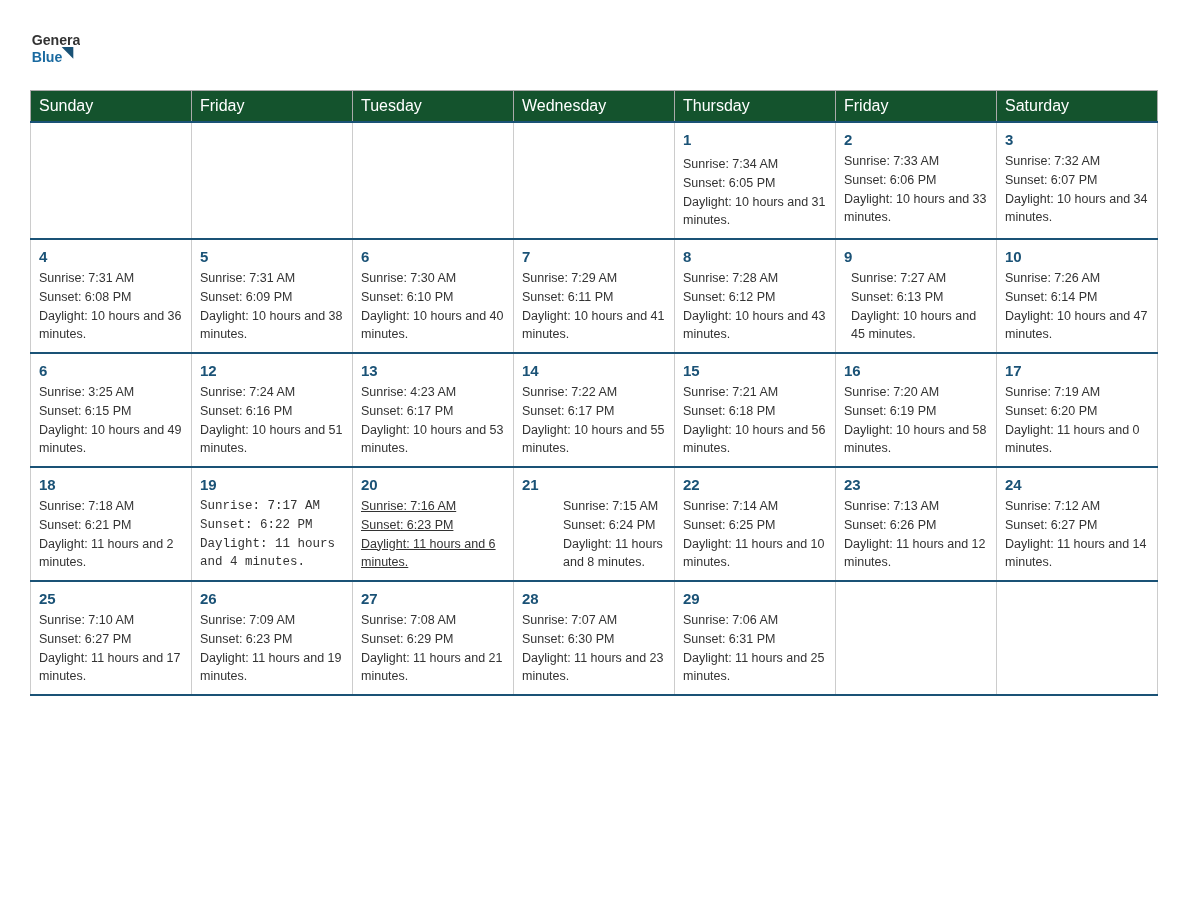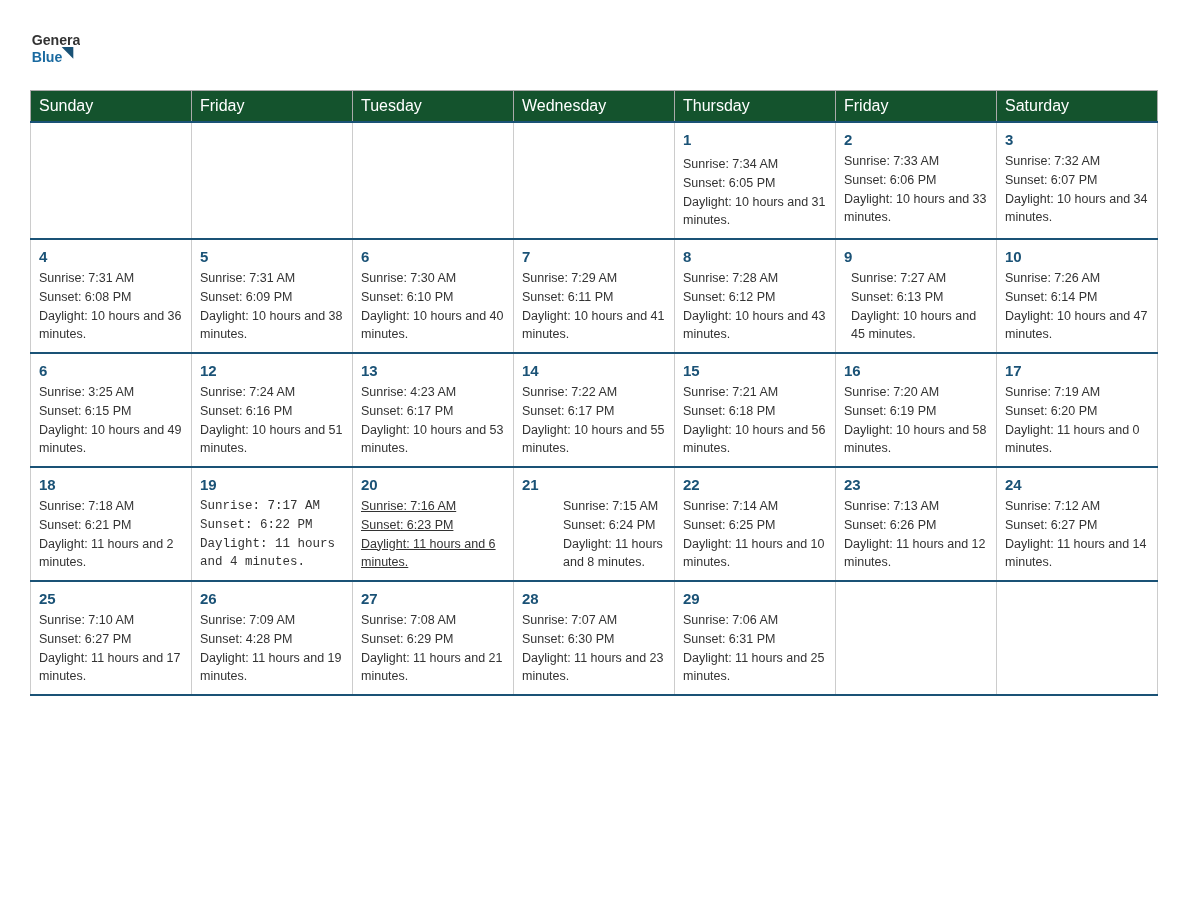--- a/index.html
+++ b/index.html
@@ -271,21 +271,21 @@
       <tr>
         <td>
           <span class="day-number">25</span>
           <div class="day-info" style="white-space: pre-line;">Sunrise: 7:10 AM
 Sunset: 6:27 PM
 Daylight: 11 hours and 17 minutes.</div>
         </td>
         <td>
           <span class="day-number">26</span>
           <div class="day-info" style="white-space: pre-line;">Sunrise: 7:09 AM
-Sunset: 4:28 PM
+Sunset: 6:23 PM
 Daylight: 11 hours and 19 minutes.</div>
         </td>
         <td>
           <span class="day-number">27</span>
           <div class="day-info" style="white-space: pre-line;">Sunrise: 7:08 AM
 Sunset: 6:29 PM
 Daylight: 11 hours and 21 minutes.</div>
         </td>
         <td>
           <span class="day-number">28</span>

